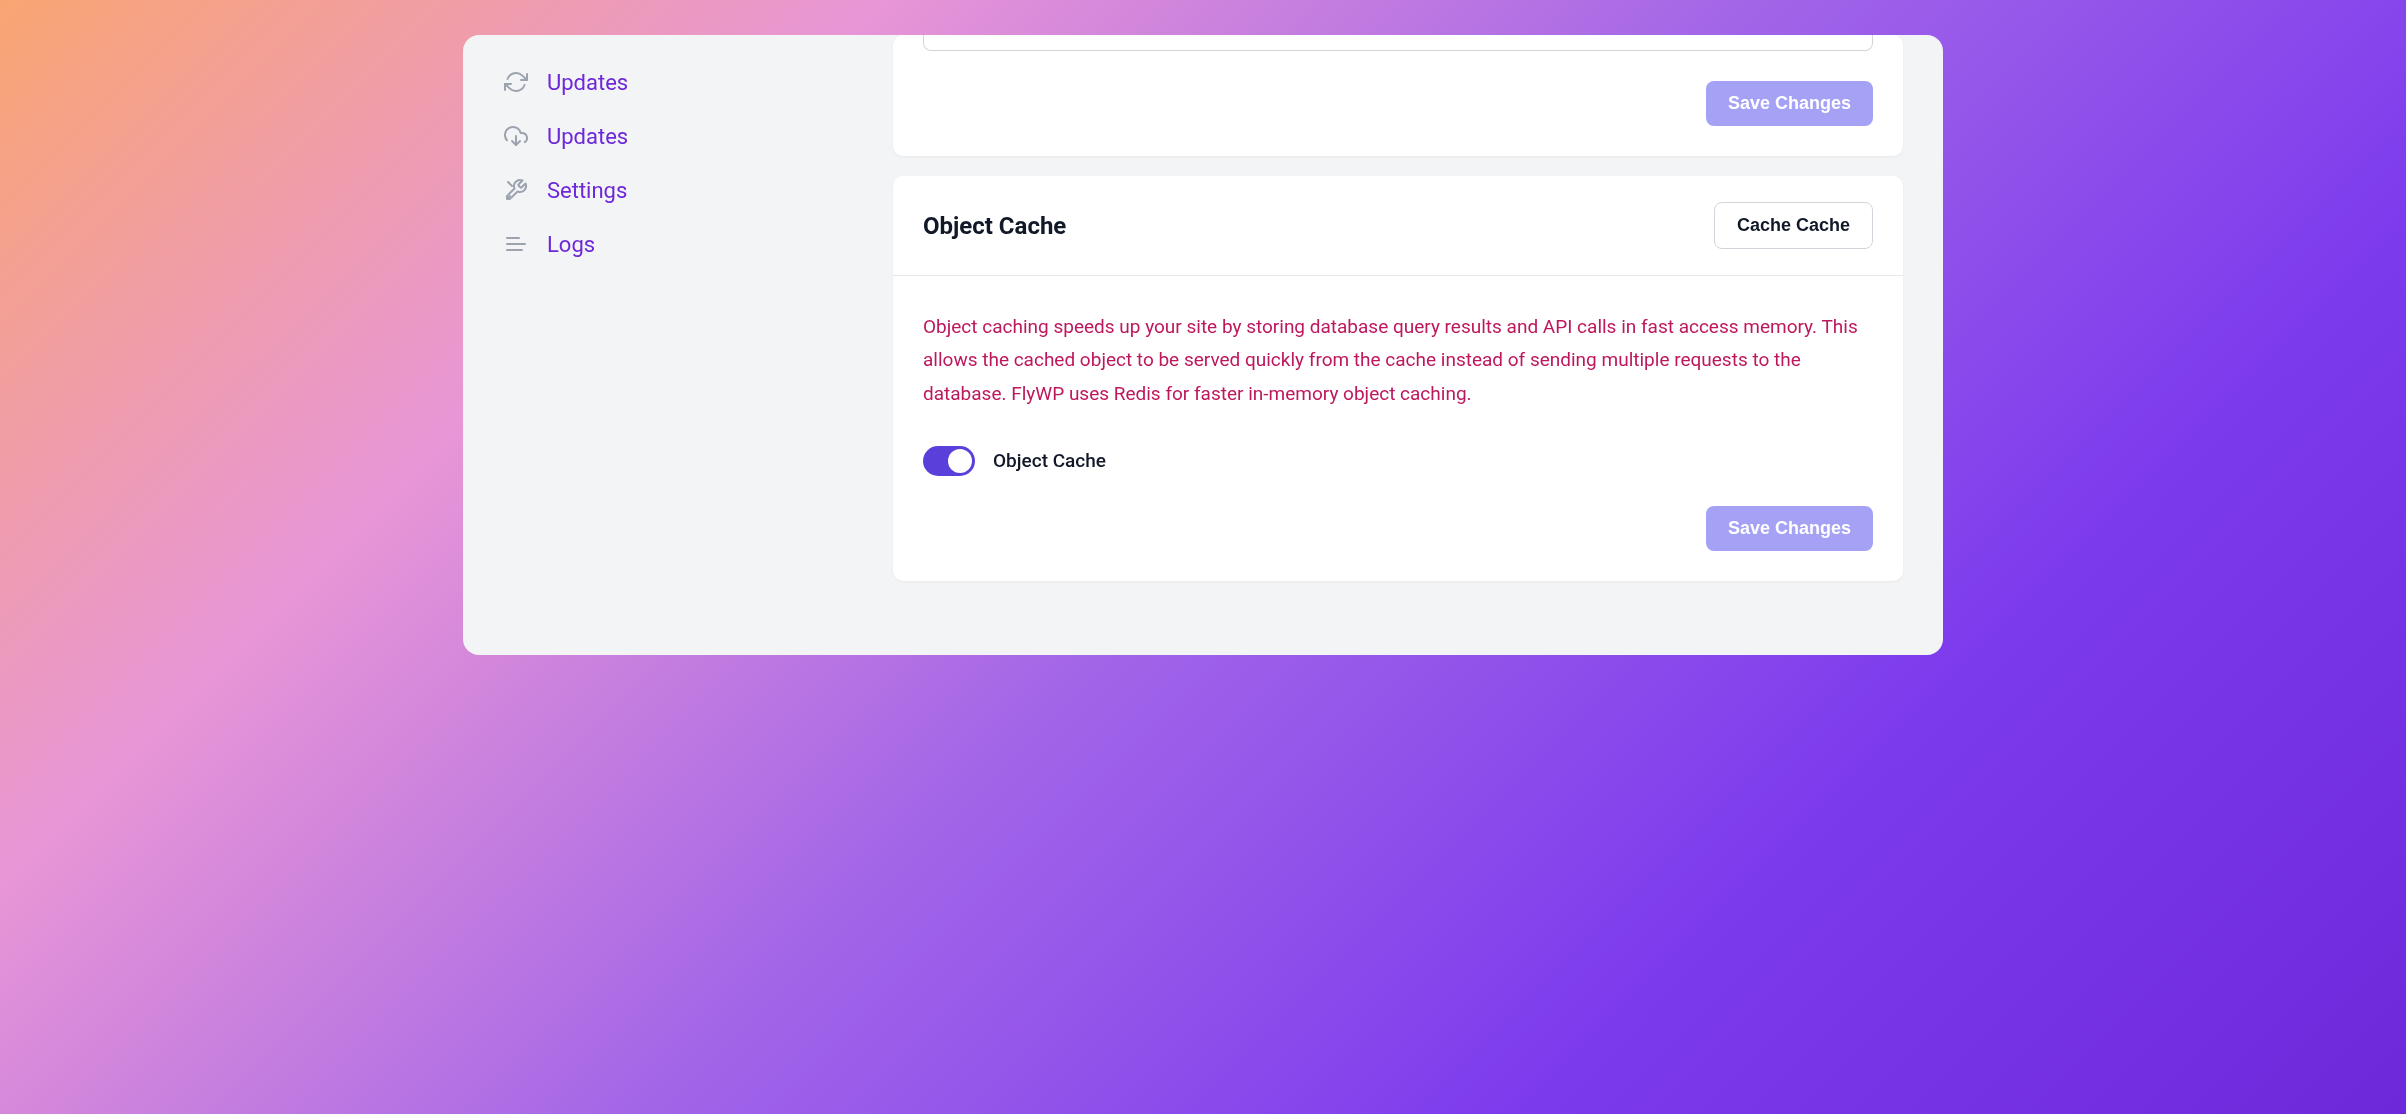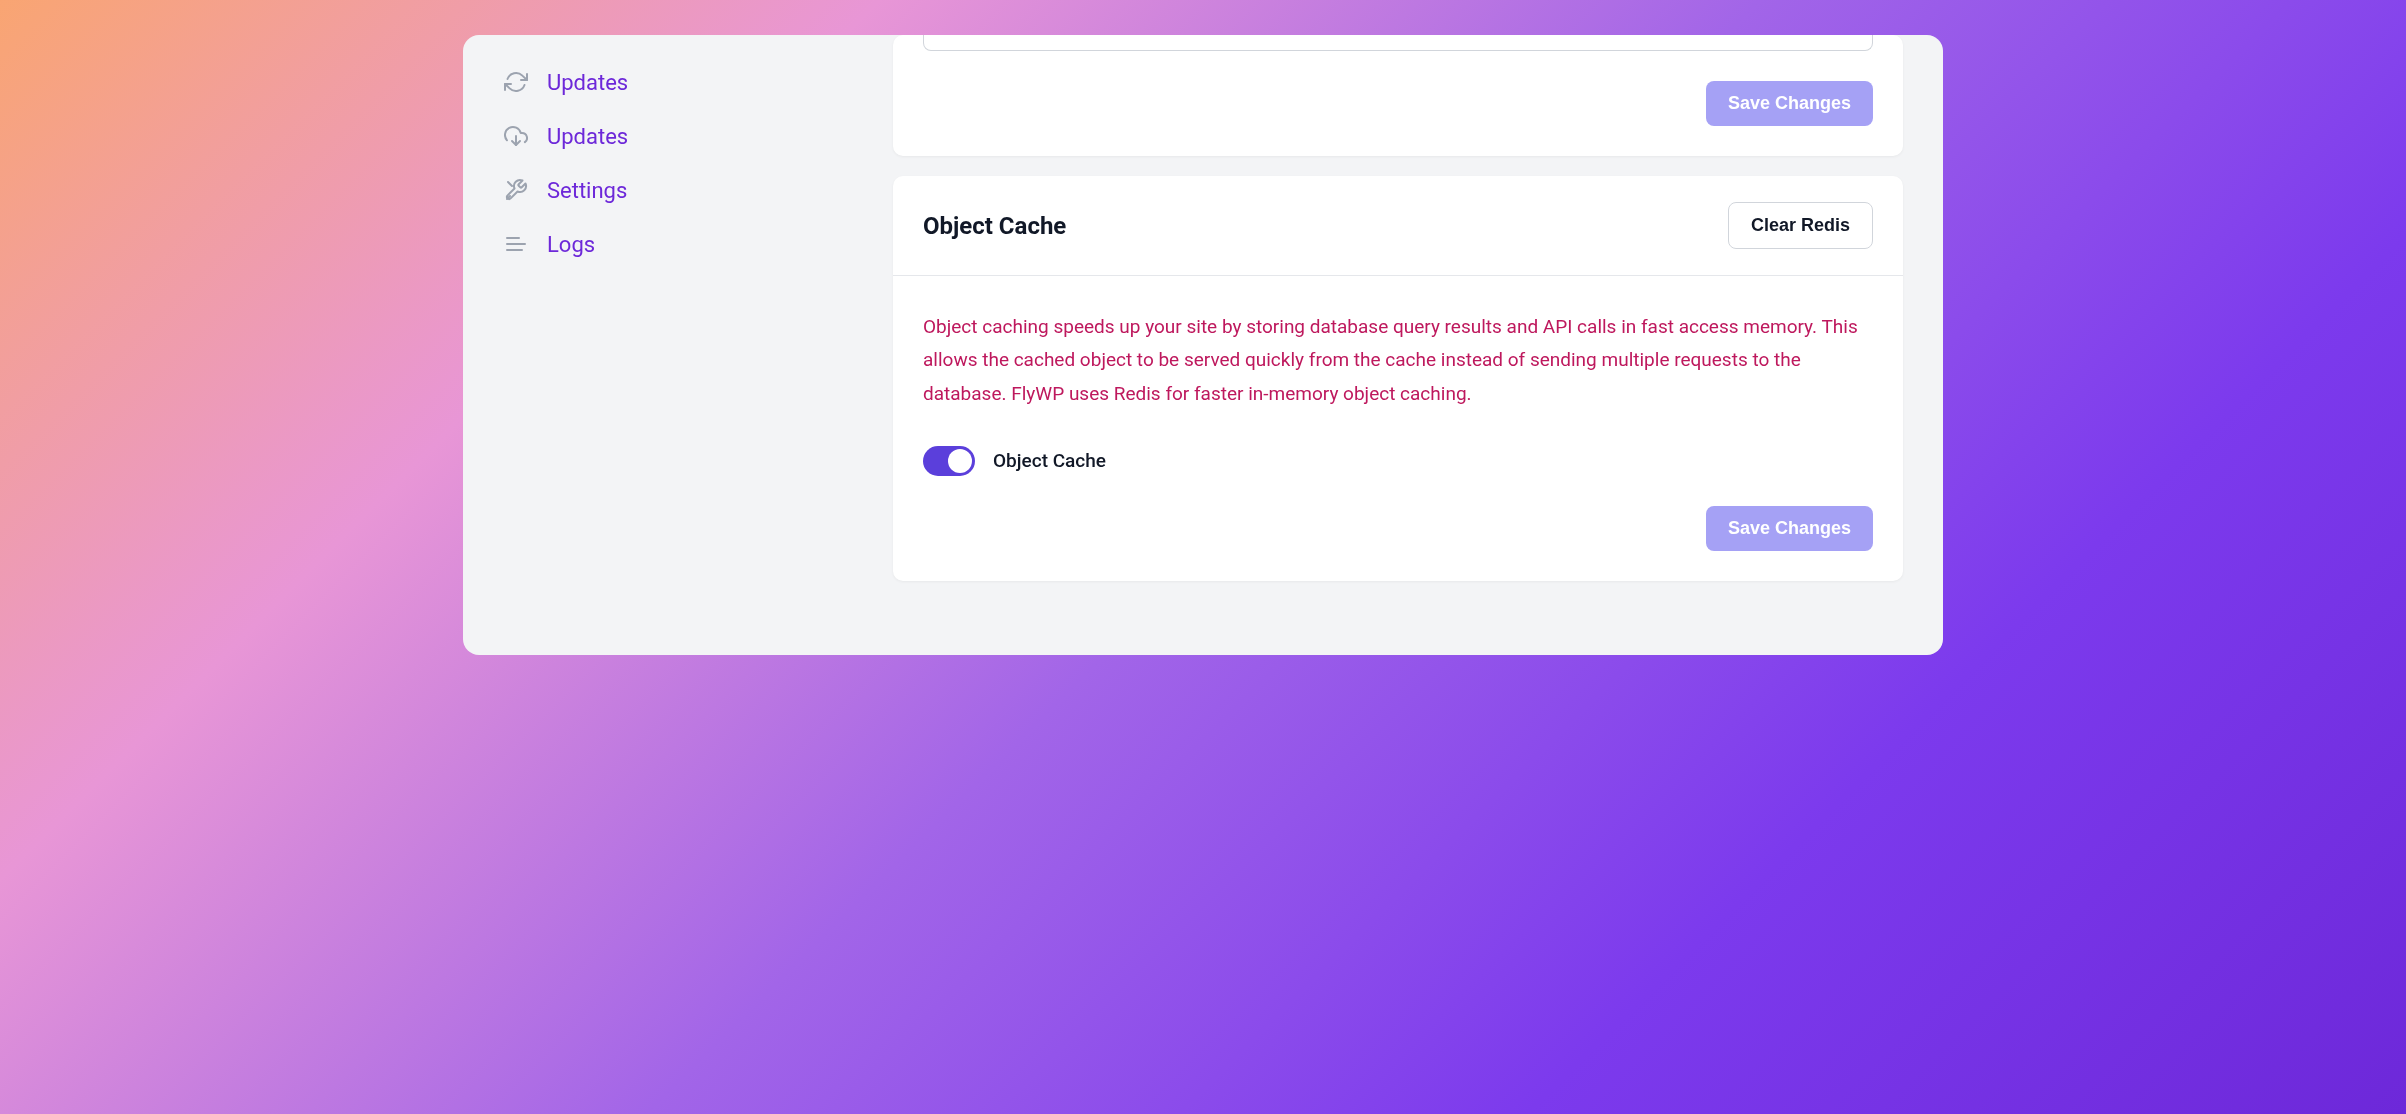--- a/index.html
+++ b/index.html
@@ -236,21 +236,21 @@
     <div class="card card-partial">
       <div class="input-placeholder"></div>
       <div class="card-actions">
         <button class="btn btn-primary">Save Changes</button>
       </div>
     </div>
 
     <div class="card">
       <div class="card-header">
         <h2 class="card-title">Object Cache</h2>
-        <button class="btn btn-secondary">Clear Redis</button>
+        <button class="btn btn-secondary">Cache Cache</button>
       </div>
       <div class="card-body">
         <p class="card-description">Object caching speeds up your site by storing database query results and API calls in fast access memory. This allows the cached object to be served quickly from the cache instead of sending multiple requests to the database. FlyWP uses Redis for faster in-memory object caching.</p>
 
         <div class="toggle-row">
           <div class="toggle">
             <div class="toggle-knob"></div>
           </div>
           <span class="toggle-label">Object Cache</span>
         </div>

